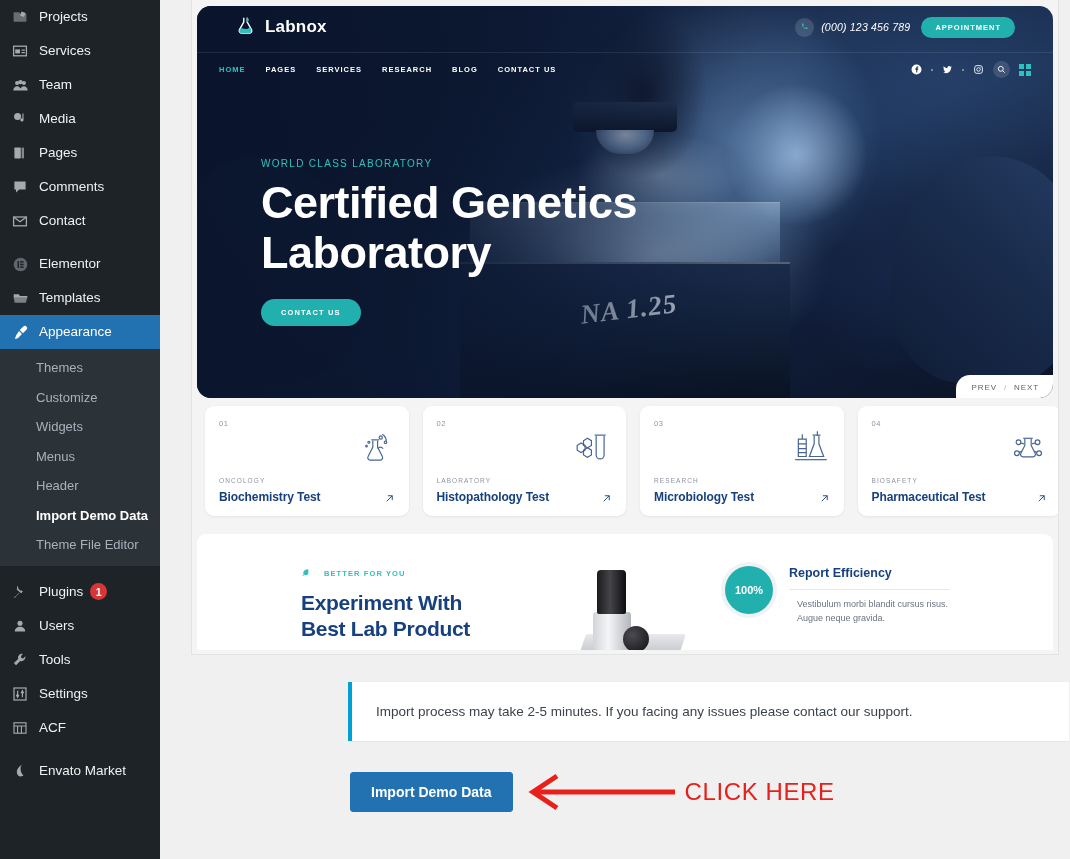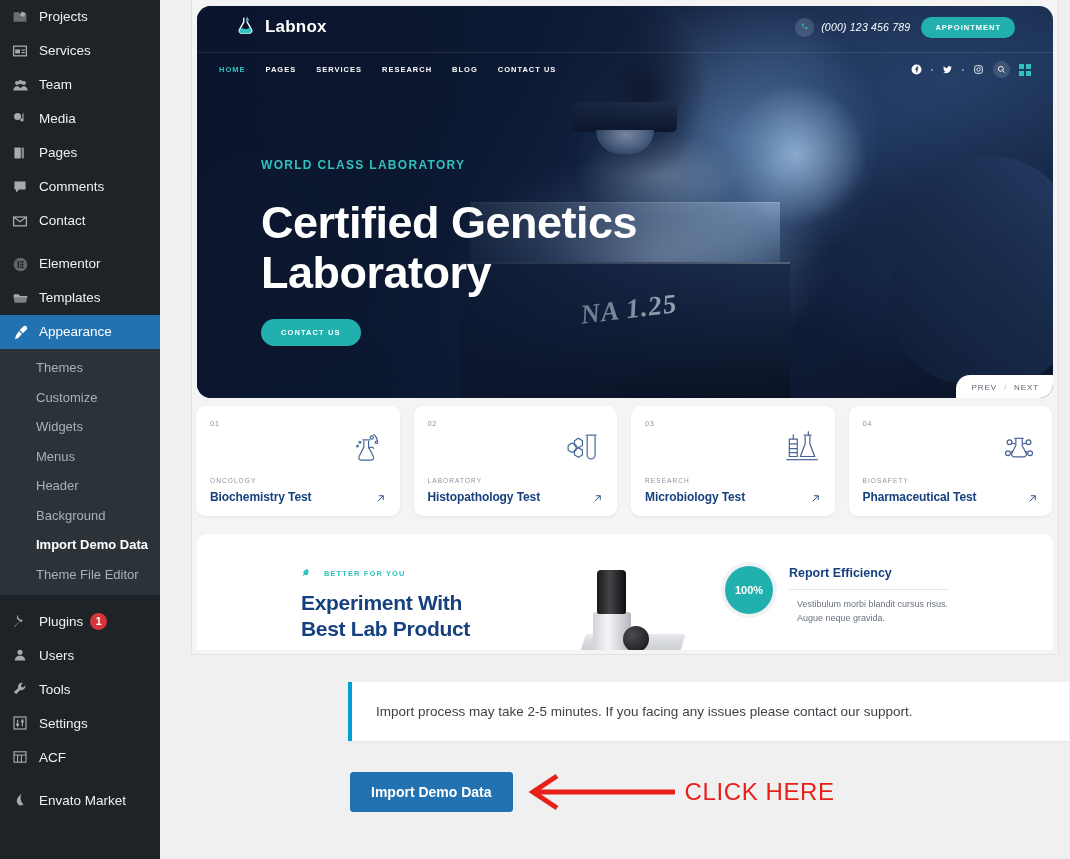--- a/index.html
+++ b/index.html
@@ -177,22 +177,22 @@
   .search-circle {
     width: 17px; height: 17px; border-radius: 50%;
     background: rgba(255,255,255,0.13);
     display: flex; align-items: center; justify-content: center;
   }
   .grid-ico { display: grid; grid-template-columns: 5px 5px; gap: 2px; }
   .grid-ico i { display:block; width: 5px; height: 5px; background: #2fc1bd; }
 
   .hero-content { position: absolute; left: 64px; top: 152px; }
   .hero-eyebrow {
-    color: #2fc1bd; font-size: 12px; font-weight: 700; letter-spacing: 1.3px;
-    margin-bottom: 26px;
+    color: #2fc1bd; font-size: 10px; font-weight: 400; letter-spacing: 1.3px;
+    margin-bottom: 9px;
   }
   .hero-title {
     color: #fff; font-size: 45px; font-weight: 700; line-height: 1.1;
     letter-spacing: -.5px; max-width: 430px;
   }
   .btn-contact {
     margin-top: 22px; background: #22b0ae; color: #fff; border: none;
     font-size: 7.5px; font-weight: 700; letter-spacing: 1.1px;
     padding: 9px 20px; border-radius: 15px; cursor: pointer;
   }
@@ -201,21 +201,21 @@
     background: #fff; border-radius: 14px 0 0 0;
     padding: 8px 14px 6px 16px;
     display: flex; align-items: center; gap: 7px;
     font-size: 8px; letter-spacing: .9px; color: #5a6472;
   }
   .hero-pager .pg { cursor: pointer; }
   .hero-pager .sep { color: #aeb5bf; }
 
   
   .cards-row {
-    position: absolute; left: 4px; top: 406px;
+    position: absolute; left: 13px; top: 406px;
     width: 856px; display: flex; gap: 14px; align-items: flex-end;
   }
   .svc-card {
     flex: 1; height: 110px; background: #fff; border-radius: 9px;
     position: relative; padding: 13px 14px 0 14px;
     box-shadow: 0 1px 3px rgba(20,35,70,0.07);
   }
   .svc-num { font-size: 7.5px; color: #8d95a3; letter-spacing: .6px; }
   .svc-ico {
     position: absolute; right: 14px; top: 22px; color: #2c4f87; opacity: .88;
@@ -432,21 +432,20 @@
       </span>
       <span class="mi-label">Appearance</span>
     </div>
 
     <div class="submenu">
       <span class="submenu-item">Themes</span>
       <span class="submenu-item">Customize</span>
       <span class="submenu-item">Widgets</span>
       <span class="submenu-item">Menus</span>
       <span class="submenu-item">Header</span>
-      <span class="submenu-item">Background</span>
       <span class="submenu-item active">Import Demo Data</span>
       <span class="submenu-item">Theme File Editor</span>
     </div>
 
     <div class="menu-sep"></div>
 
     <div class="menu-item">
       <span class="mi-ico">
         <svg width="16" height="16" viewBox="0 0 20 20" fill="currentColor">
             <path d="M6.5 2.5l1.6 1.6-1 1 3.8 3.8 1-1 1.6 1.6-2.2 2.2L6 6.9z"></path>

